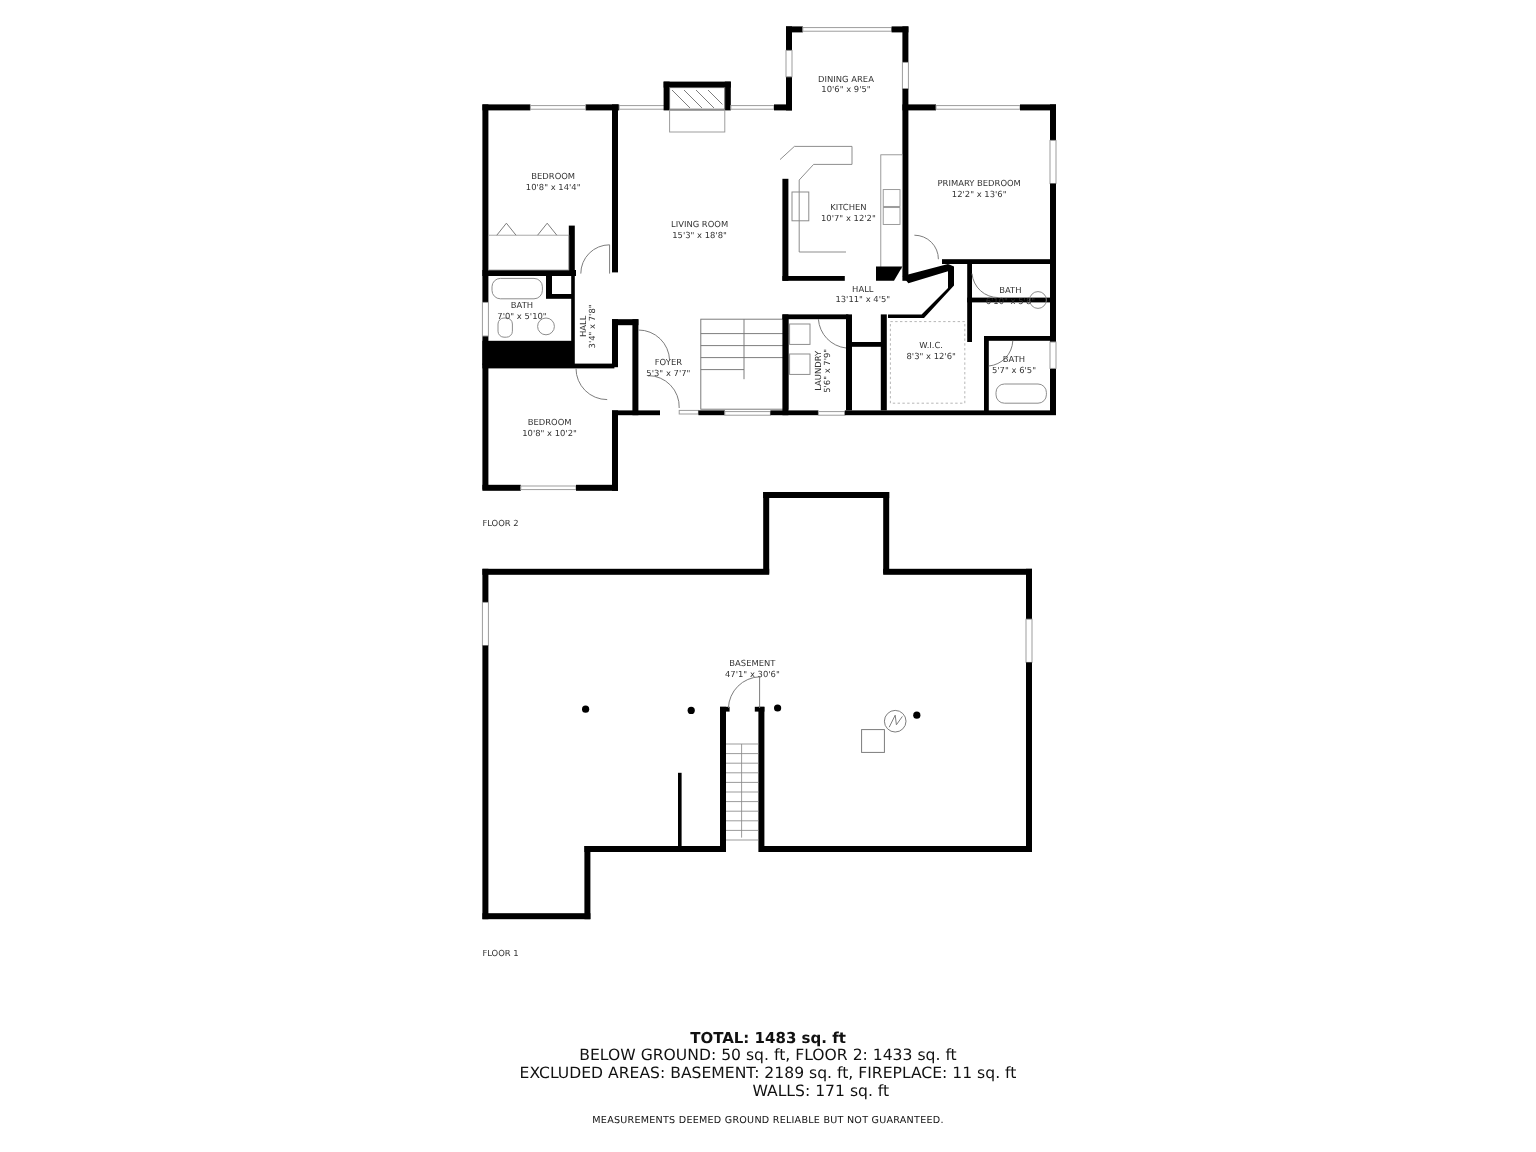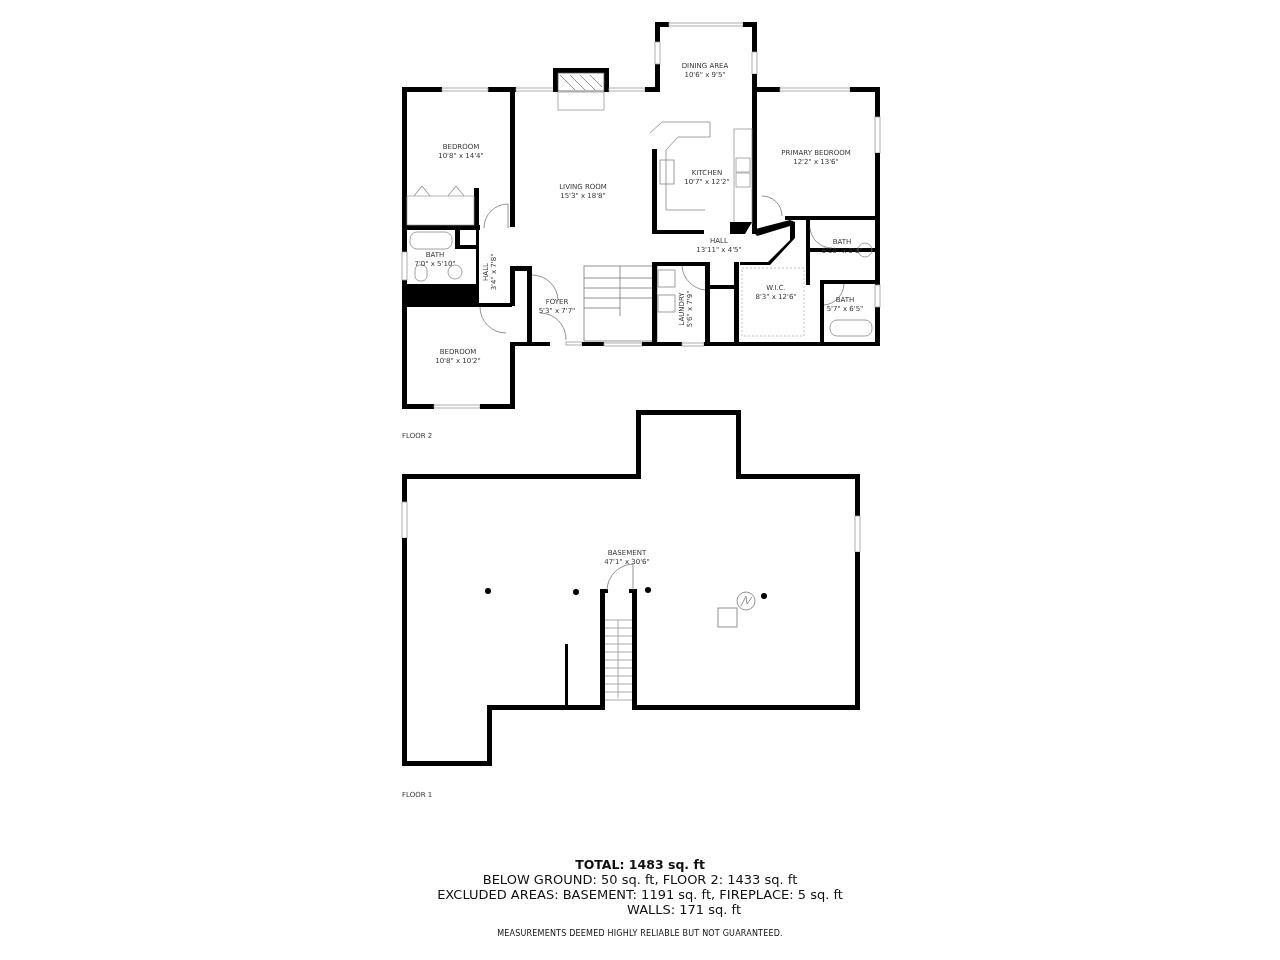--- a/index.html
+++ b/index.html
@@ -252,15 +252,15 @@
 
     <text class="room-label" x="627" y="555">BASEMENT</text>
     <text class="room-label" x="627" y="564">47'1" x 30'6"</text>
 
     <text class="floor-label" x="402" y="797">FLOOR 1</text>
   </g>
 </svg>
 
 <div class="summary total">TOTAL: 1483 sq. ft</div>
 <div class="summary line l1">BELOW GROUND: 50 sq. ft, FLOOR 2: 1433 sq. ft</div>
-<div class="summary line l2">EXCLUDED AREAS: BASEMENT: 1191 sq. ft, FIREPLACE: 5 sq. ft</div>
+<div class="summary line l2">EXCLUDED AREAS: BASEMENT: 2189 sq. ft, FIREPLACE: 11 sq. ft</div>
 <div class="summary line l3">WALLS: 171 sq. ft</div>
-<div class="summary disclaimer">MEASUREMENTS DEEMED HIGHLY RELIABLE BUT NOT GUARANTEED.</div>
+<div class="summary disclaimer">MEASUREMENTS DEEMED GROUND RELIABLE BUT NOT GUARANTEED.</div>
 
 </body></html>

